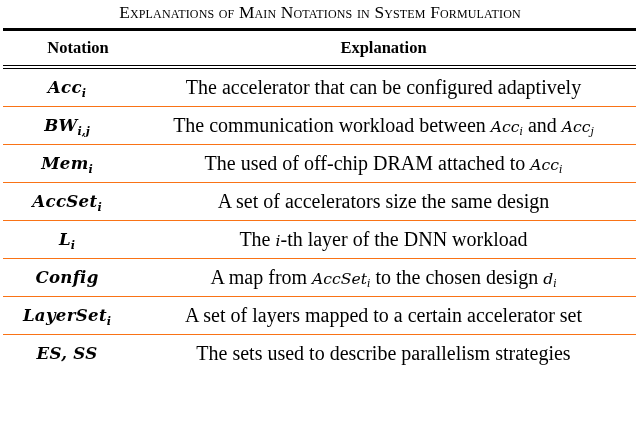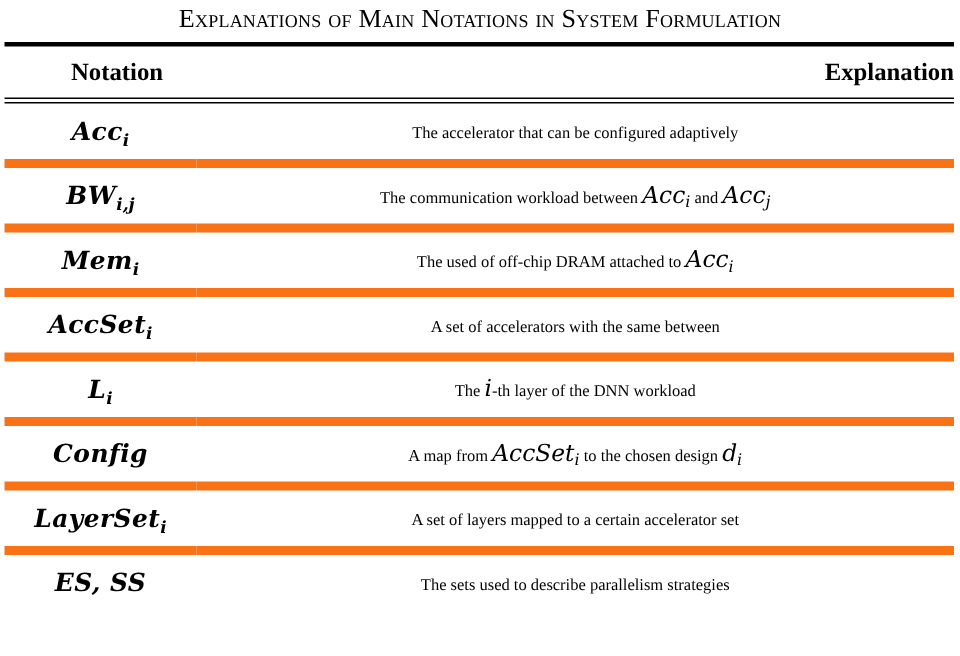--- a/index.html
+++ b/index.html
@@ -75,26 +75,26 @@
     vertical-align: middle;
   }
 
   .hdr-row th {
     height: 34px;
     font-weight: bold;
     font-size: 16.5px;
     font-family: "Liberation Serif", "DejaVu Serif", serif;
   }
   .hdr-notation { text-align: center; padding-left: 22px !important; }
-  .hdr-explanation { text-align: right; padding-left: 0 !important; }
+  .hdr-explanation { text-align: center; padding-left: 0 !important; }
 
   .body-row td {
     height: 37px;
     font-size: 16.2px;
-    border-top: 6px solid #f97316;
+    border-top: 1px solid #f97316;
   }
   .body-row.first td { border-top: none; }
 
   .cell-notation {
     text-align: center;
     padding-right: 0px !important;
     font-weight: bold;
   }
   .cell-explanation {
     text-align: center;
@@ -113,21 +113,21 @@
     font-size: 0.68em;
     vertical-align: baseline;
     position: relative;
     top: 0.32em;
     letter-spacing: 0;
   }
 
   .txt {
     font-family: "Liberation Serif", "DejaVu Serif", serif;
     font-style: normal;
-    font-size: 11px;
+    font-size: 20px;
   }
   .inline-math {
     font-family: "DejaVu Serif", "Liberation Serif", serif;
     font-style: italic;
     font-size: 15.6px;
     white-space: nowrap;
   }
   .inline-math sub {
     font-style: italic;
     font-size: 0.68em;
@@ -179,21 +179,21 @@
           <tr class="body-row">
             <td class="cell-notation"><span class="math">BW<sub>i,j</sub></span></td>
             <td class="cell-explanation"><span class="txt">The communication workload between </span><span class="inline-math">Acc<sub>i</sub></span><span class="txt"> and </span><span class="inline-math">Acc<sub>j</sub></span></td>
           </tr>
           <tr class="body-row">
             <td class="cell-notation"><span class="math">Mem<sub>i</sub></span></td>
             <td class="cell-explanation"><span class="txt">The used of off-chip DRAM attached to </span><span class="inline-math">Acc<sub>i</sub></span></td>
           </tr>
           <tr class="body-row">
             <td class="cell-notation"><span class="math">AccSet<sub>i</sub></span></td>
-            <td class="cell-explanation"><span class="txt">A set of accelerators with the same between</span></td>
+            <td class="cell-explanation"><span class="txt">A set of accelerators size the same design</span></td>
           </tr>
           <tr class="body-row">
             <td class="cell-notation"><span class="math">L<sub>i</sub></span></td>
             <td class="cell-explanation"><span class="txt">The </span><span class="inline-math">i</span><span class="txt">-th layer of the DNN workload</span></td>
           </tr>
           <tr class="body-row">
             <td class="cell-notation"><span class="math">Config</span></td>
             <td class="cell-explanation"><span class="txt">A map from </span><span class="inline-math">AccSet<sub>i</sub></span><span class="txt"> to the chosen design </span><span class="inline-math">d<sub>i</sub></span></td>
           </tr>
           <tr class="body-row">

